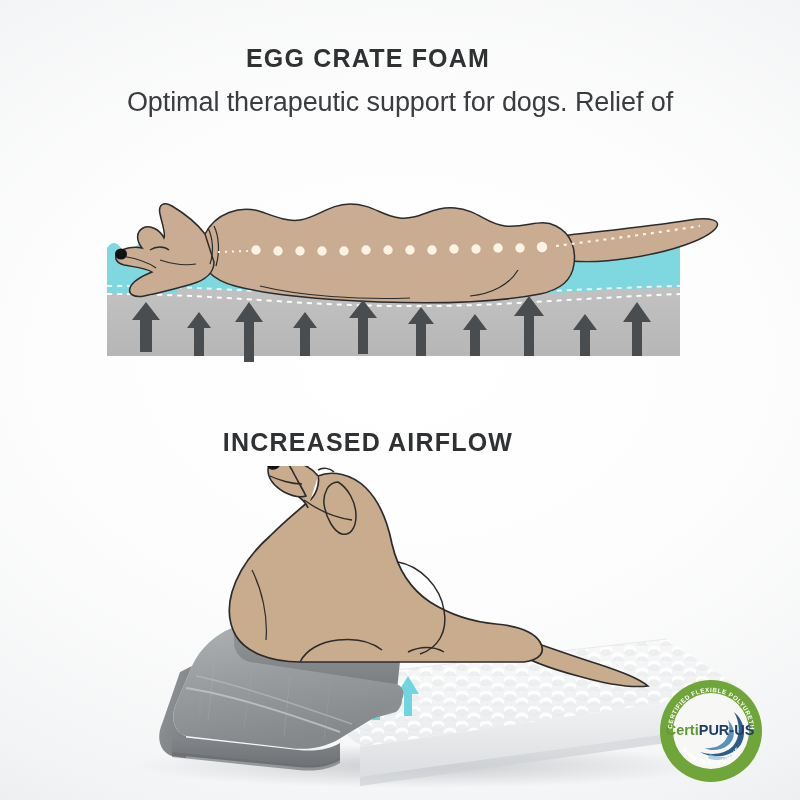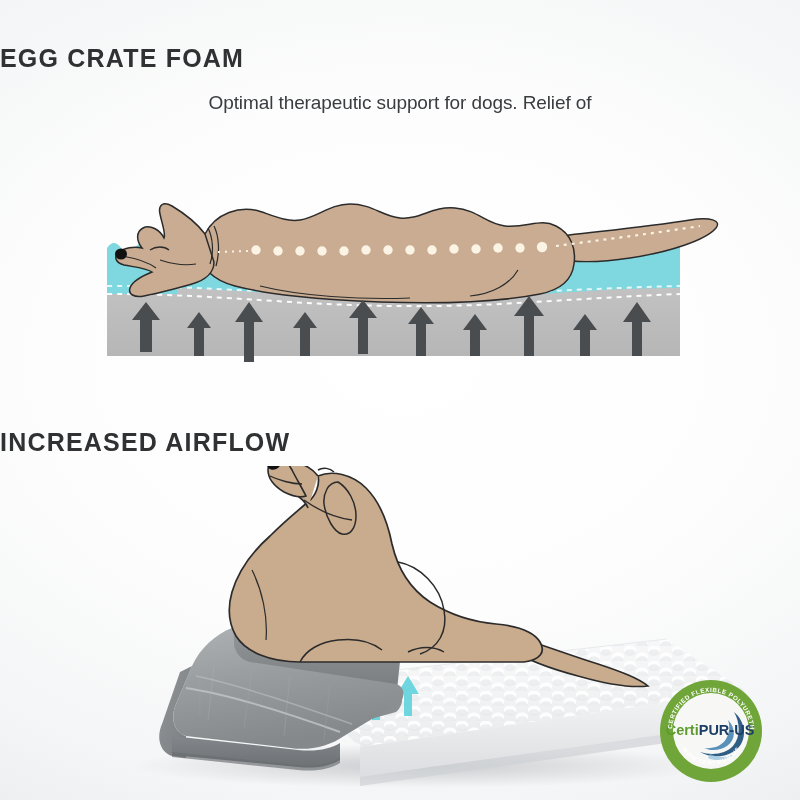--- a/index.html
+++ b/index.html
@@ -11,31 +11,31 @@
   }
   body {
     background:
       radial-gradient(ellipse 120% 85% at 50% 45%, #ffffff 0%, #fdfdfd 38%, #f4f5f6 66%, #e7e9ec 88%, #e2e4e8 100%);
     position:relative;
   }
   .stage { position:absolute; inset:0; }
 
   
   .panel-title {
-    position:absolute; left:0; width:736px; 
+    position:absolute; left:0; width:736px; text-align:center;
     font-size:25px; font-weight:bold; letter-spacing:1.2px;
     color:#2f3133;
   }
   #title-1 { top:44px; }
   #title-2 { top:428px; }
 
   .subtitle {
     position:absolute; left:30px; width:740px; text-align:center;
     top:86px;
-    font-size:19px; line-height:33px; color:#3a3c3f;
+    font-size:27px; line-height:33px; color:#3a3c3f;
     font-weight:400; letter-spacing:-0.1px;
   }
 
   
   .illus { position:absolute; display:block; }
   #illus-crosssection { left:0; top:176px; width:800px; height:195px; }
   #illus-bed        { left:0; top:466px; width:800px; height:326px; }
 
   
   #badge-certipur {

